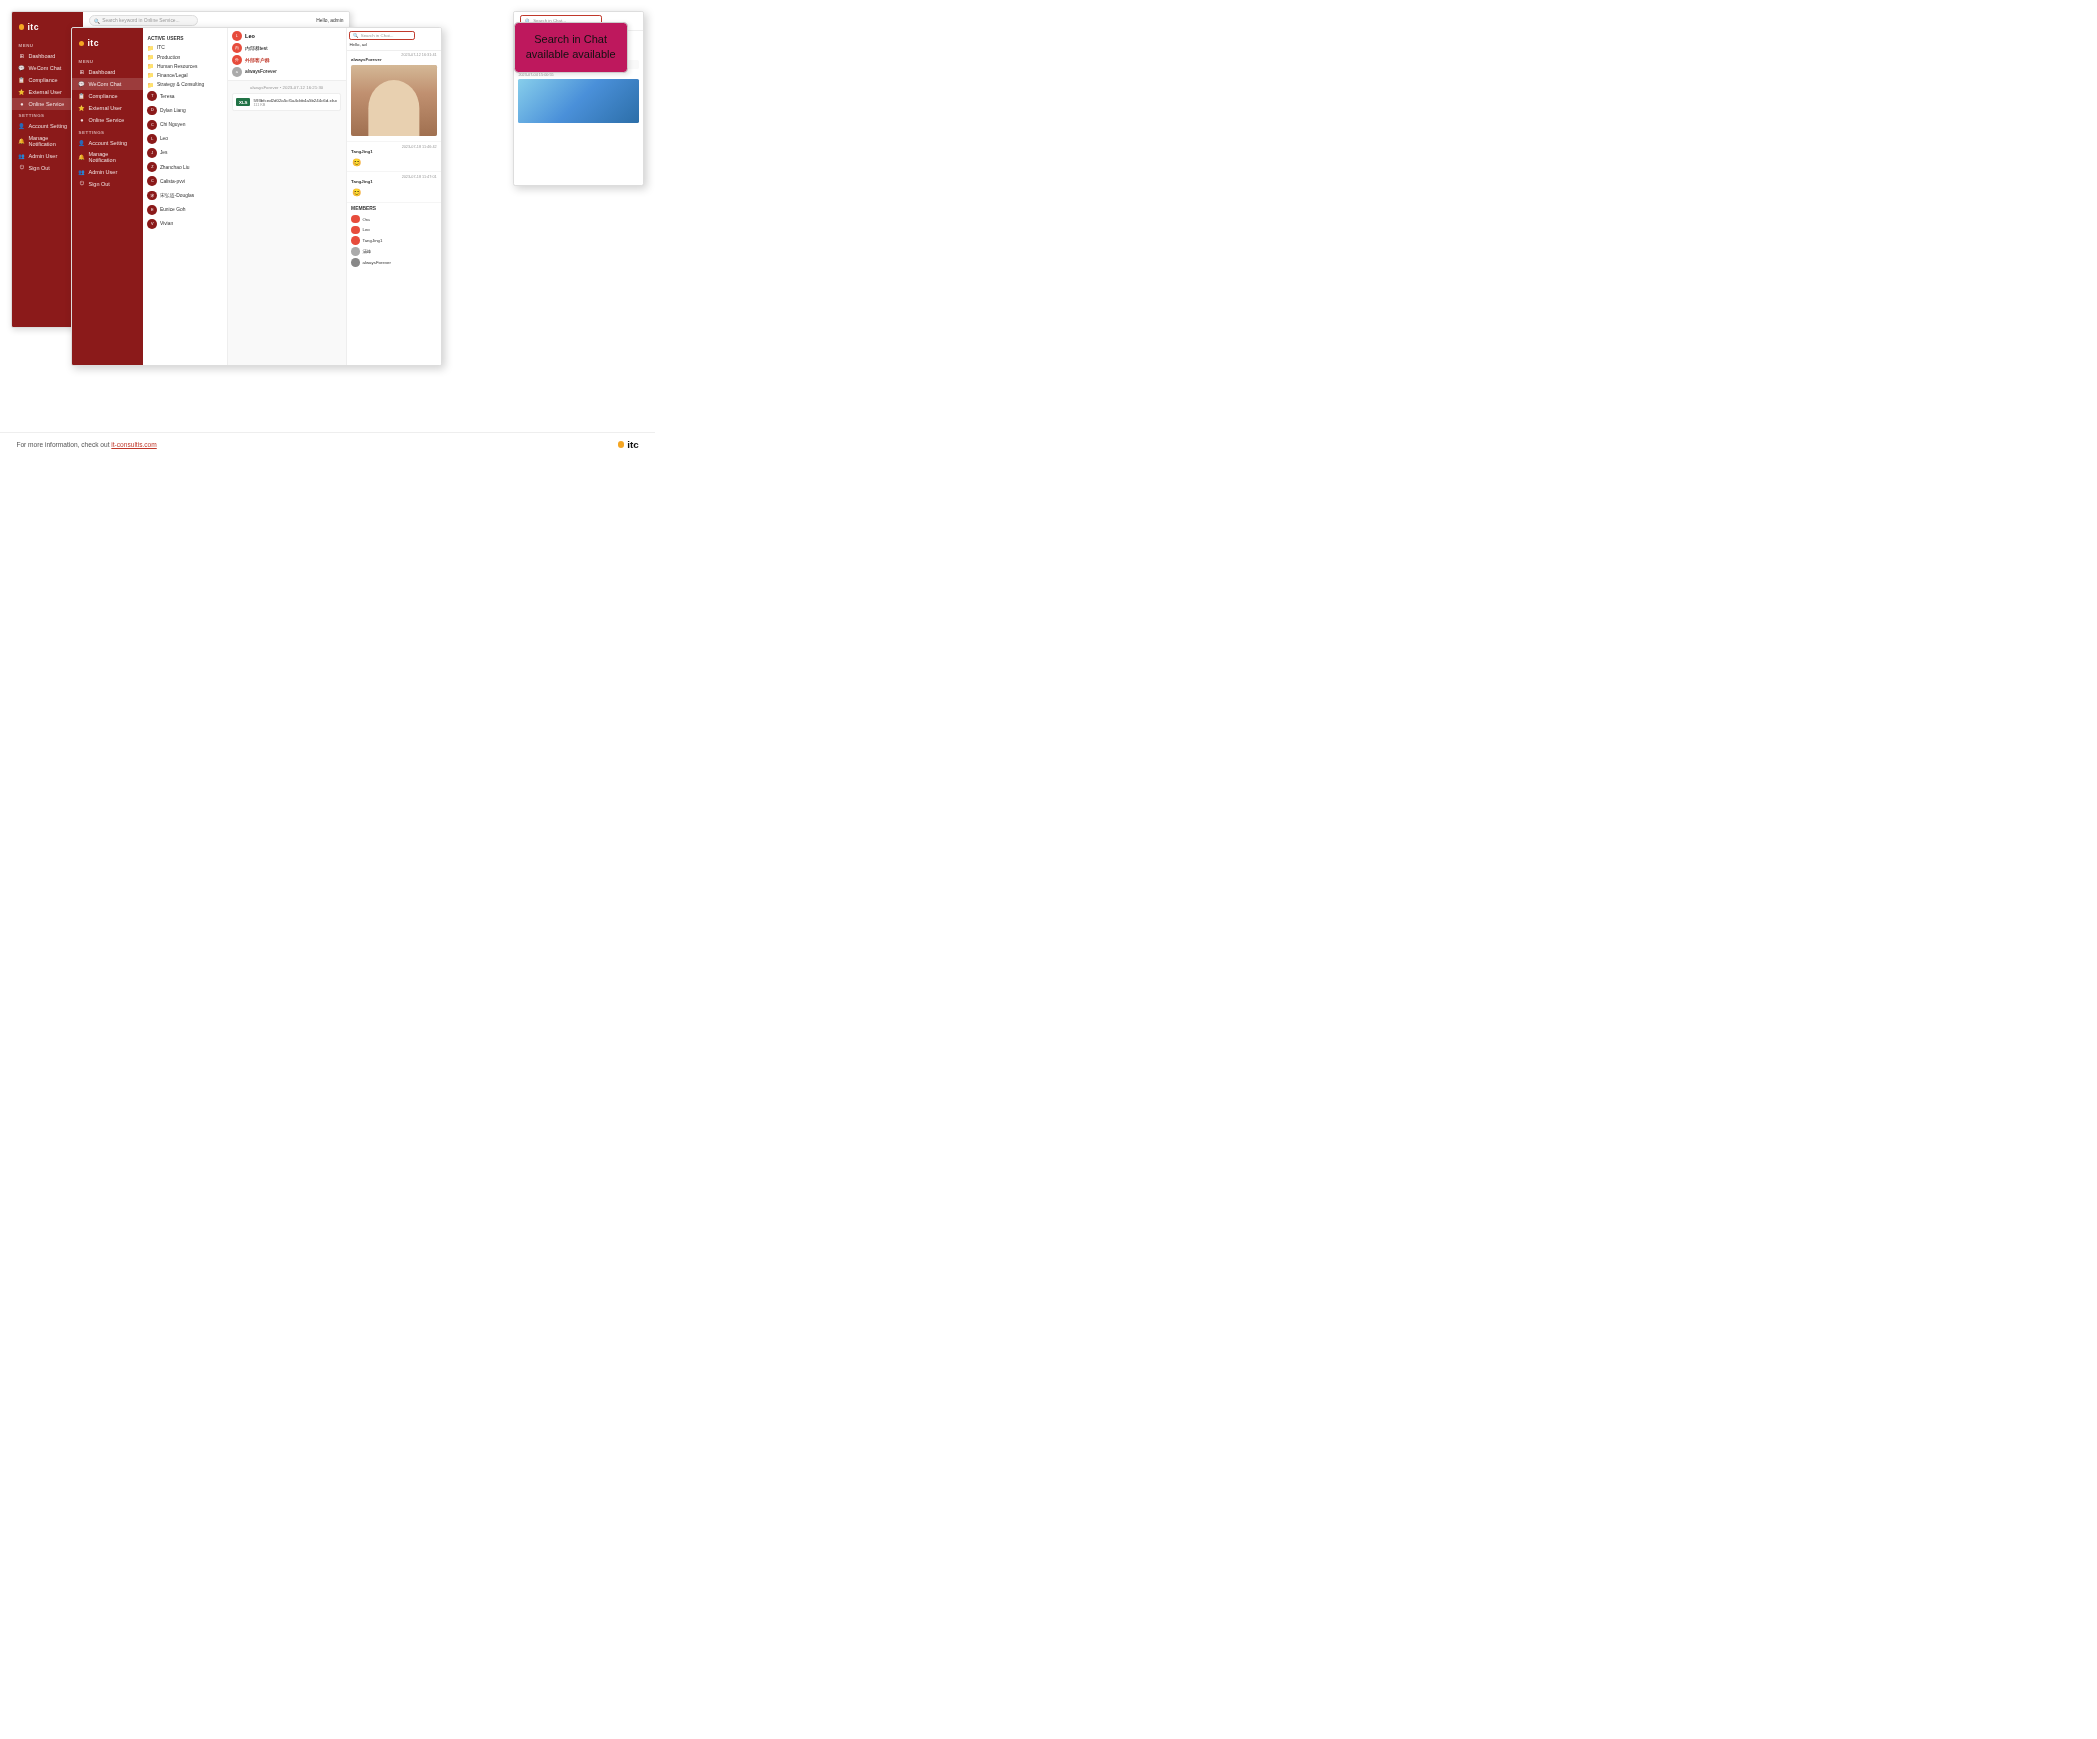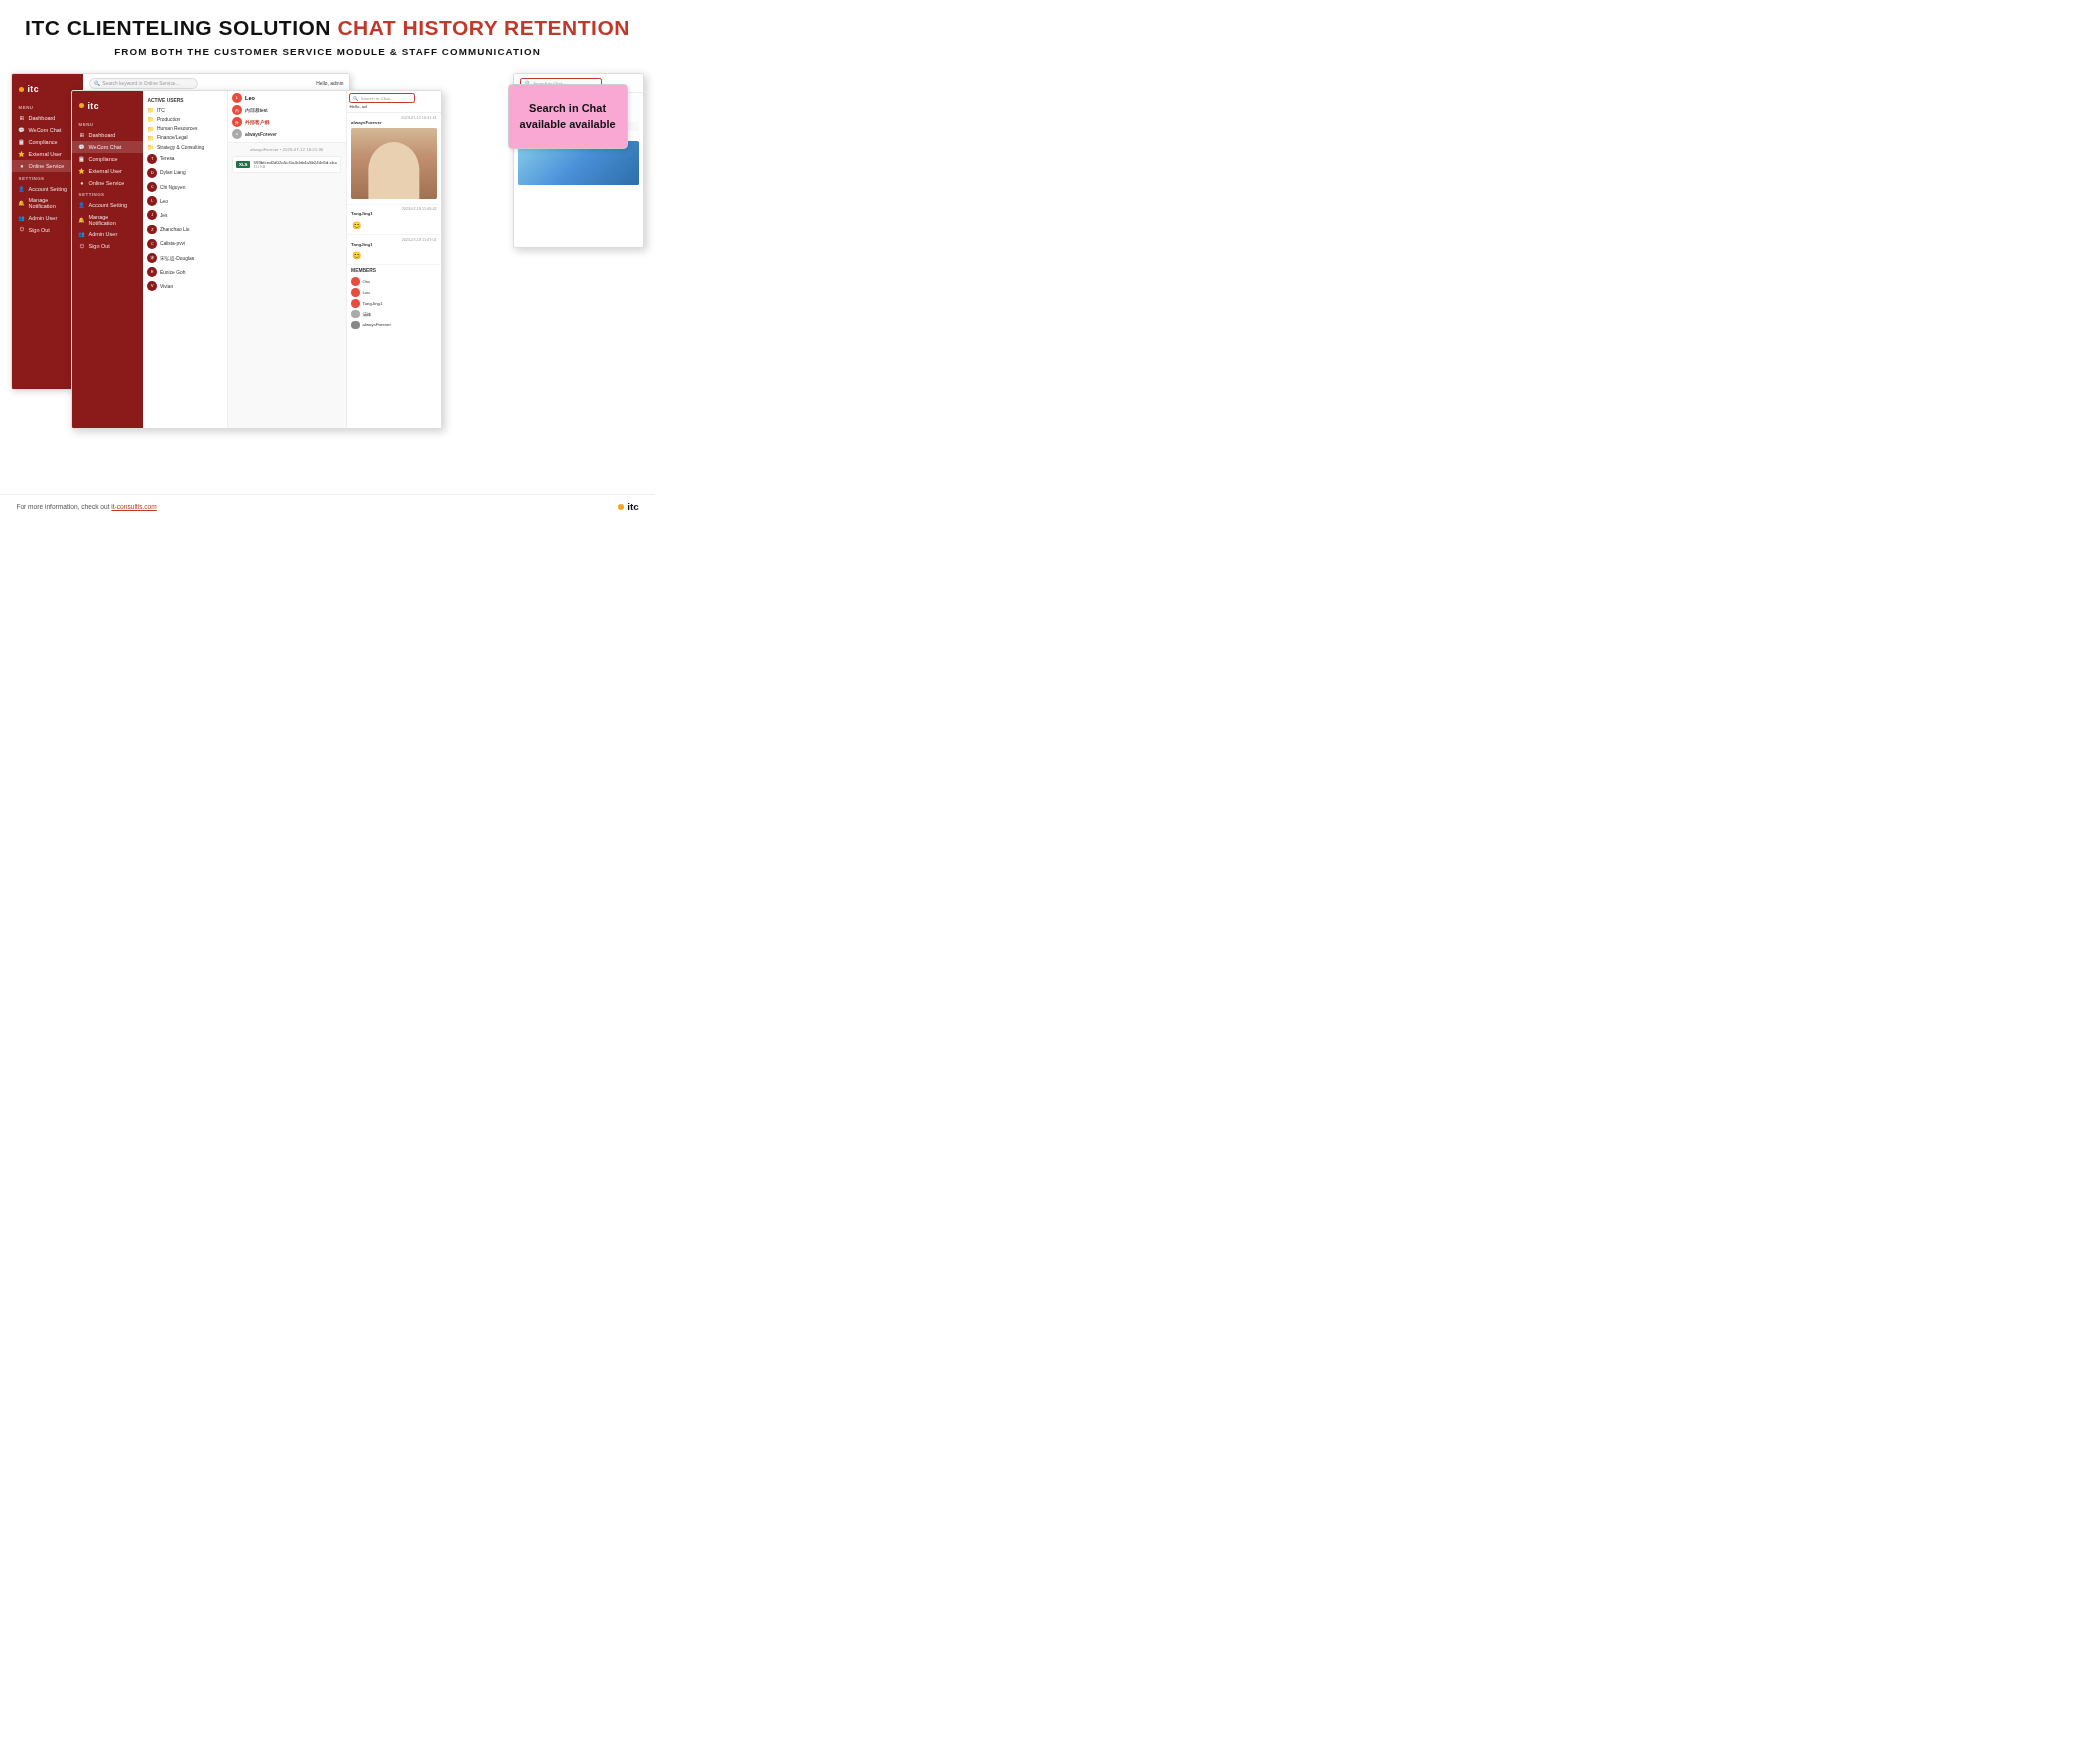--- a/index.html
+++ b/index.html
@@ -196,26 +196,26 @@
       border-radius: 2.2px;
       box-shadow: 2.2px 2.2px 8.7px rgba(0,0,0,0.18);
       overflow: hidden;
     }
 
     
     .search-callout {
       position: absolute;
       top: 11px;
       right: 16.4px;
-      background: #f9a8d4;
+      background: #be185d;
       border: 0.8px solid #ccc;
       border-radius: 4.4px;
-      padding: 16px 11px;
+      padding: 9px 11px;
       font-size: 11px;
-      font-weight: 700;
+      font-weight: 400;
       color: #111;
       line-height: 1.4;
       text-align: center;
       box-shadow: 1.1px 1.1px 4.4px rgba(0,0,0,0.1);
       z-index: 10;
     }
 
     
     .s3-top {
       background: #fff;
@@ -456,26 +456,20 @@
       font-size: 7.6px;
       padding: 1.6px;
       display: inline-block;
     }
   </style>
 </head>
 <body>
 
 <div>
 
-  <div class="page-header">
-    <div class="page-title">
-      <span class="title-black">ITC CLIENTELING SOLUTION </span><span class="title-red">CHAT HISTORY RETENTION</span>
-    </div>
-    <div class="page-subtitle">FROM BOTH THE CUSTOMER SERVICE MODULE &amp; STAFF COMMUNICATION</div>
-  </div>
 
   <div class="screenshots-area">
 
     <div class="screenshot-1">
 
       <div class="sidebar">
         <div class="sidebar-logo">
           <div class="logo-dot"></div>
           <span class="logo-text">itc</span>
         </div>

